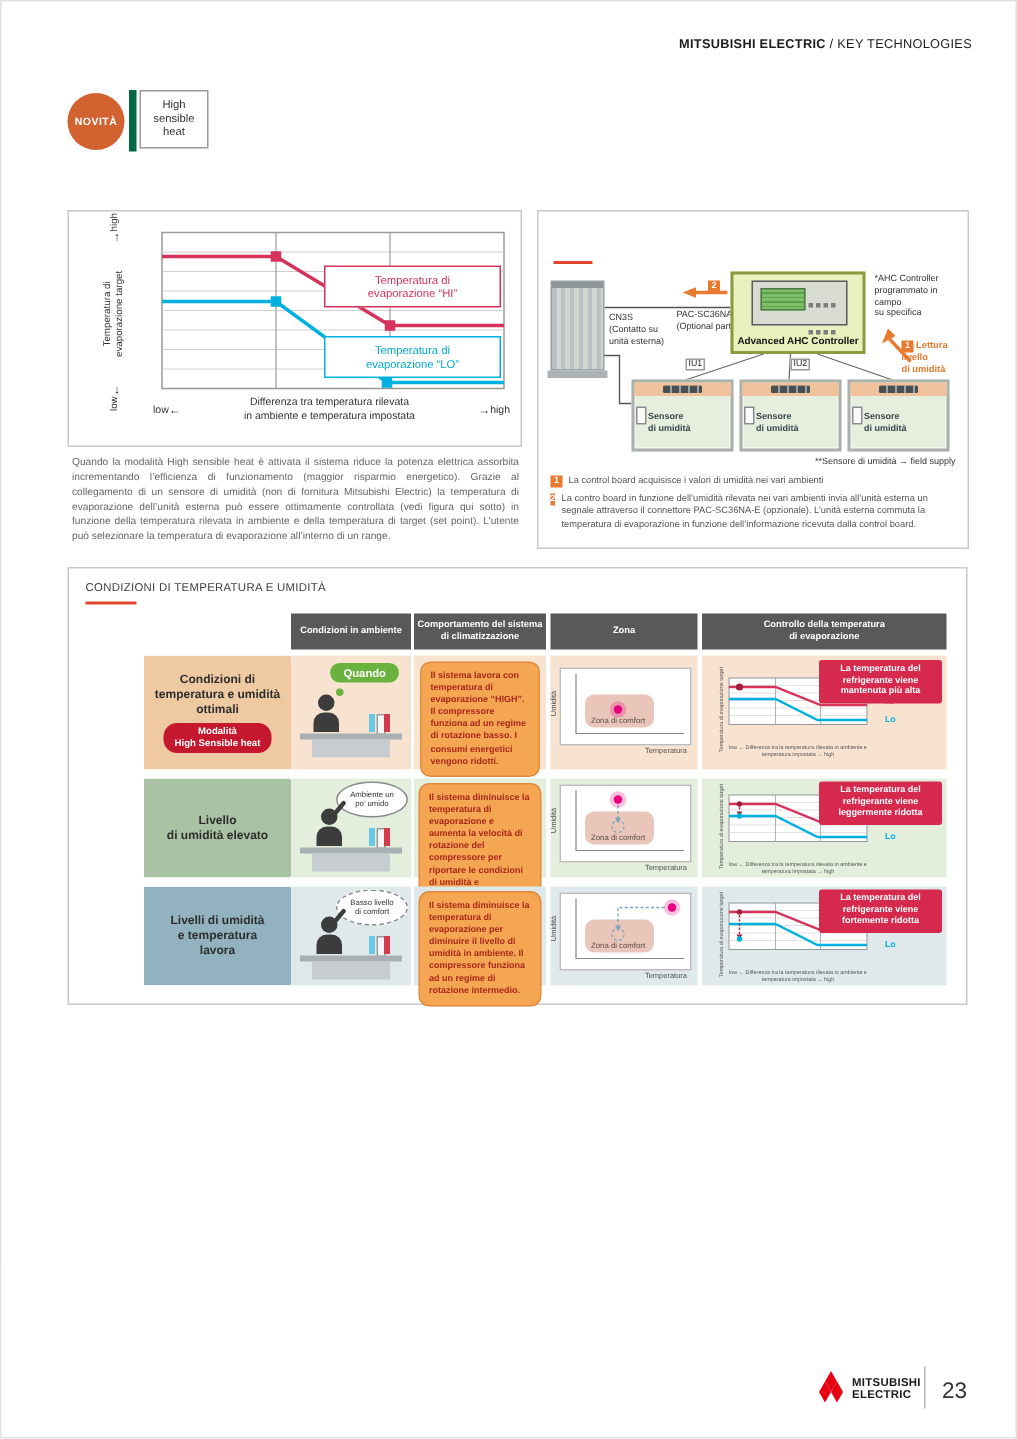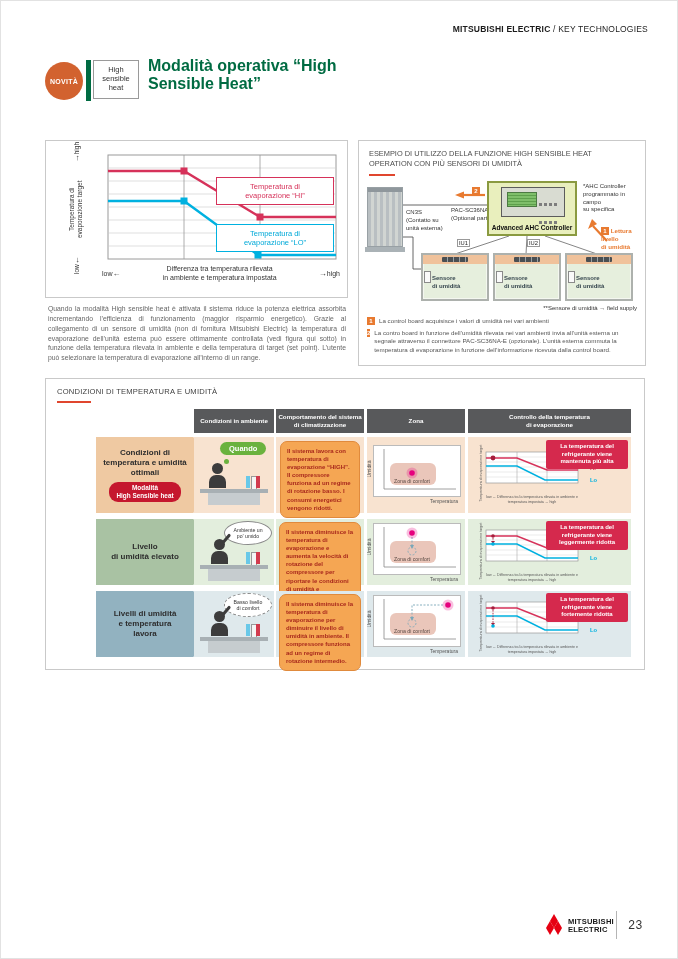--- a/index.html
+++ b/index.html
@@ -104,37 +104,36 @@
                  padding:3px 4px; text-align:center; border-radius:2px; }
   .hi-lab { font-size:5.8px; font-weight:bold; color:#d6325a; }
   .lo-lab { font-size:5.8px; font-weight:bold; color:#00b1e0; }
   .mini-x { font-size:3.6px; color:#555; text-align:center; line-height:1.3; }
   .mini-y { position:absolute; left:-25px; top:22px; width:60px; transform:rotate(-90deg);
             font-size:3.6px; color:#555; text-align:center; }
 
   
   .foot-brand { font-size:7.6px; font-weight:bold; color:#1a1a1a; line-height:1.1; letter-spacing:.2px; }
   .foot-div { width:1px; background:#b5b5b5; }
-  .foot-page { font-size:12px; color:#333;font-family:Liberation Mono, monospace; }
+  .foot-page { font-size:15px; color:#333; }
 </style>
 </head>
 <body>
 
 <div class="page">
 
   <div class="abs hdr">
     <b>MITSUBISHI ELECTRIC</b><span> / KEY TECHNOLOGIES</span>
   </div>
 
   <div class="abs novita">NOVITÀ</div>
   <div class="abs hsh-bar"></div>
   <div class="abs hsh-box pre">High
 sensible
 heat</div>
-  <div class="abs big-title">Modalità operativa “High Sensible Heat”</div>
 
   <div class="abs panel" style="left:45px; top:140px; width:303px; height:158px;">
     <svg class="abs" style="left:0;top:0;" width="301" height="156" viewBox="0 0 301 156">
       <rect x="62" y="14" width="228" height="104" fill="#fff" stroke="#9a9a9a" stroke-width="1"></rect>
       <g stroke="#c9c9c9" stroke-width="0.6">
         <line x1="62" y1="27" x2="290" y2="27"></line>
           <line x1="62" y1="40" x2="290" y2="40"></line>
         <line x1="62" y1="53" x2="290" y2="53"></line>
           <line x1="62" y1="66" x2="290" y2="66"></line>
         <line x1="62" y1="79" x2="290" y2="79"></line>
@@ -170,21 +169,20 @@
       <span class="mid pre">Differenza tra temperatura rilevata
 in ambiente e temperatura impostata</span>
       <span class="arrowch">→</span>
       <span>high</span>
     </div>
   </div>
 
   <div class="abs" style="left:48px; top:304px; width:298px; font-size:6.8px; color:#666; line-height:1.45; text-align:justify;">Quando la modalità High sensible heat è attivata il sistema riduce la potenza elettrica assorbita incrementando l’efficienza di funzionamento (maggior risparmio energetico). Grazie al collegamento di un sensore di umidità (non di fornitura Mitsubishi Electric) la temperatura di evaporazione dell’unità esterna può essere ottimamente controllata (vedi figura qui sotto) in funzione della temperatura rilevata in ambiente e della temperatura di target (set point). L’utente può selezionare la temperatura di evaporazione all’interno di un range.</div>
 
   <div class="abs panel" style="left:358px; top:140px; width:288px; height:226px;">
-    <div class="abs diag-title">ESEMPIO DI UTILIZZO DELLA FUNZIONE HIGH SENSIBLE HEAT OPERATION CON PIÙ SENSORI DI UMIDITÀ</div>
     <div class="abs redline" style="left:10px; top:33px; width:26px;"></div>
 
     <svg class="abs" style="left:0; top:0;" width="286" height="224" viewBox="0 0 286 224">
       <path d="M44 64 H128" stroke="#555" stroke-width="0.9" fill="none"></path>
       <path d="M40 96 H54 V128 H62" stroke="#555" stroke-width="0.9" fill="none"></path>
       <path d="M126 54 H104" stroke="#e87a30" stroke-width="2.2" fill="none"></path>
       <polygon points="105,50.5 105,57.5 96,54" fill="#e87a30"></polygon>
       <g stroke="#666" stroke-width="0.8">
         <line x1="150" y1="95" x2="96" y2="113"></line>
         <line x1="168" y1="95" x2="167" y2="113"></line>

